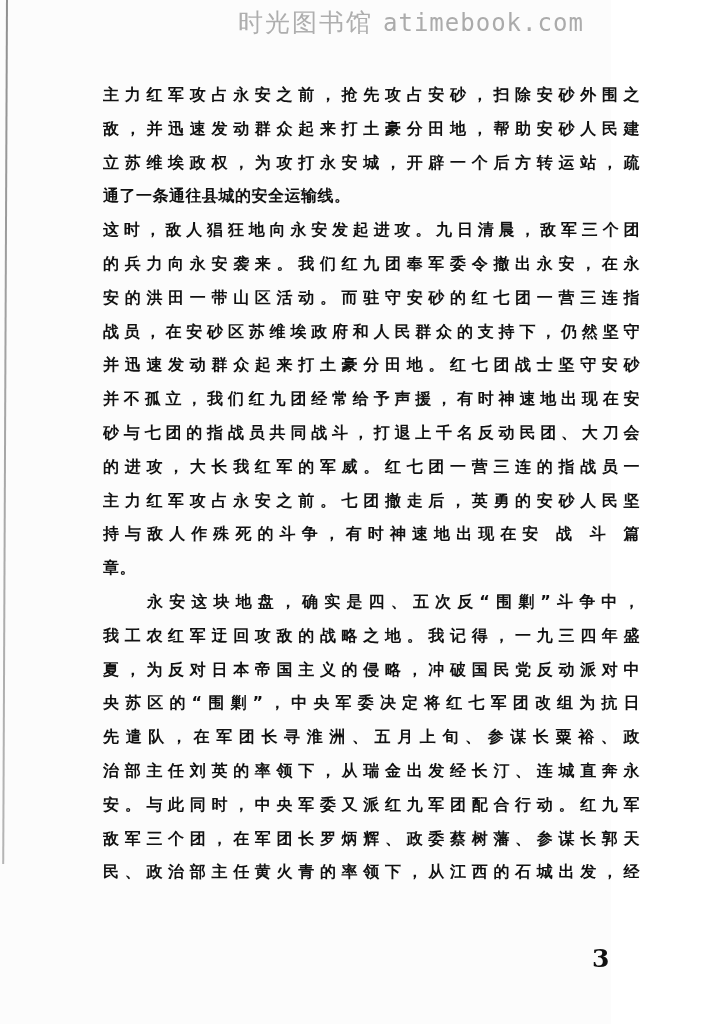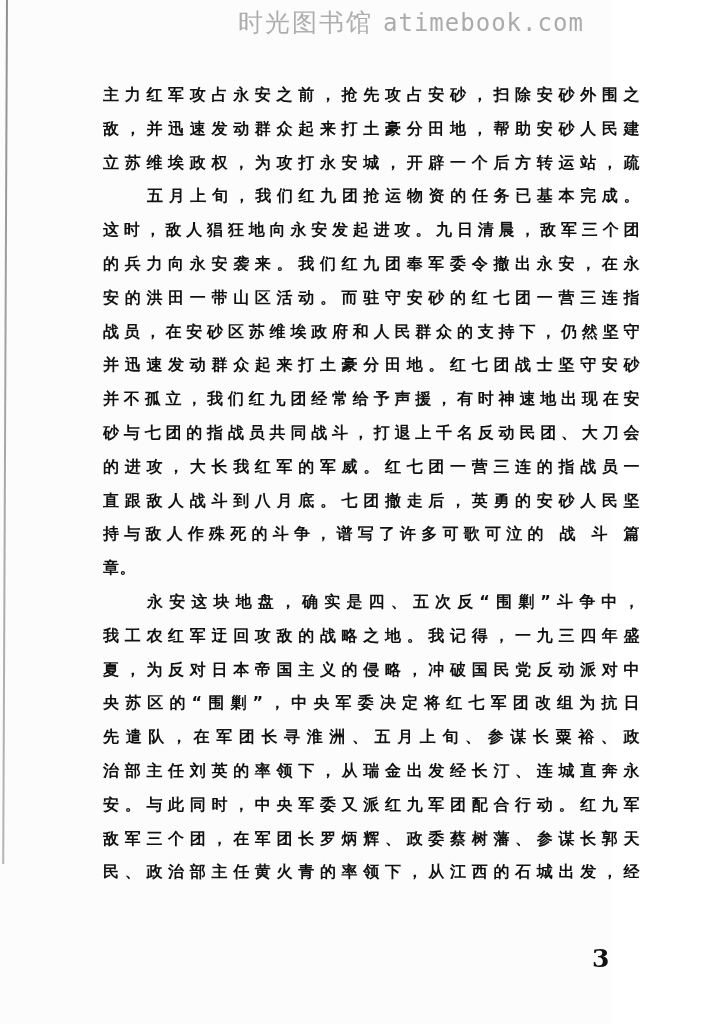--- a/index.html
+++ b/index.html
@@ -81,34 +81,34 @@
   <div class="watermark">
     <span class="wm-cn">时光图书馆</span><span class="wm-en">atimebook.com</span>
   </div>
 
   <div class="text-block">
 
     <div>
       <div class="bline">主力红军攻占永安之前，抢先攻占安砂，扫除安砂外围之</div>
       <div class="bline">敌，并迅速发动群众起来打土豪分田地，帮助安砂人民建</div>
       <div class="bline">立苏维埃政权，为攻打永安城，开辟一个后方转运站，疏</div>
+      <div class="bline para-end">通了一条通往县城的安全运输线。</div>
     </div>
 
     <div>
-      <div class="bline indent">五月上旬，我们红九团抢运物资的任务已基本完成。</div>
       <div class="bline">这时，敌人猖狂地向永安发起进攻。九日清晨，敌军三个团</div>
       <div class="bline">的兵力向永安袭来。我们红九团奉军委令撤出永安，在永</div>
       <div class="bline">安的洪田一带山区活动。而驻守安砂的红七团一营三连指</div>
       <div class="bline">战员，在安砂区苏维埃政府和人民群众的支持下，仍然坚守</div>
       <div class="bline">并迅速发动群众起来打土豪分田地。红七团战士坚守安砂</div>
       <div class="bline">并不孤立，我们红九团经常给予声援，有时神速地出现在安</div>
       <div class="bline">砂与七团的指战员共同战斗，打退上千名反动民团、大刀会</div>
       <div class="bline">的进攻，大长我红军的军威。红七团一营三连的指战员一</div>
-      <div class="bline">直跟敌人战斗到八月底。七团撤走后，英勇的安砂人民坚</div>
-      <div class="bline">持与敌人作殊死的斗争，谱写了许多可歌可泣的 战 斗 篇</div>
+      <div class="bline">主力红军攻占永安之前。七团撤走后，英勇的安砂人民坚</div>
+      <div class="bline">持与敌人作殊死的斗争，有时神速地出现在安 战 斗 篇</div>
       <div class="bline para-end">章。</div>
     </div>
 
     <div>
       <div class="bline indent">永安这块地盘，确实是四、五次反“围剿”斗争中，</div>
       <div class="bline">我工农红军迂回攻敌的战略之地。我记得，一九三四年盛</div>
       <div class="bline">夏，为反对日本帝国主义的侵略，冲破国民党反动派对中</div>
       <div class="bline">央苏区的“围剿”，中央军委决定将红七军团改组为抗日</div>
       <div class="bline">先遣队，在军团长寻淮洲、五月上旬、参谋长粟裕、政</div>
       <div class="bline">治部主任刘英的率领下，从瑞金出发经长汀、连城直奔永</div>

